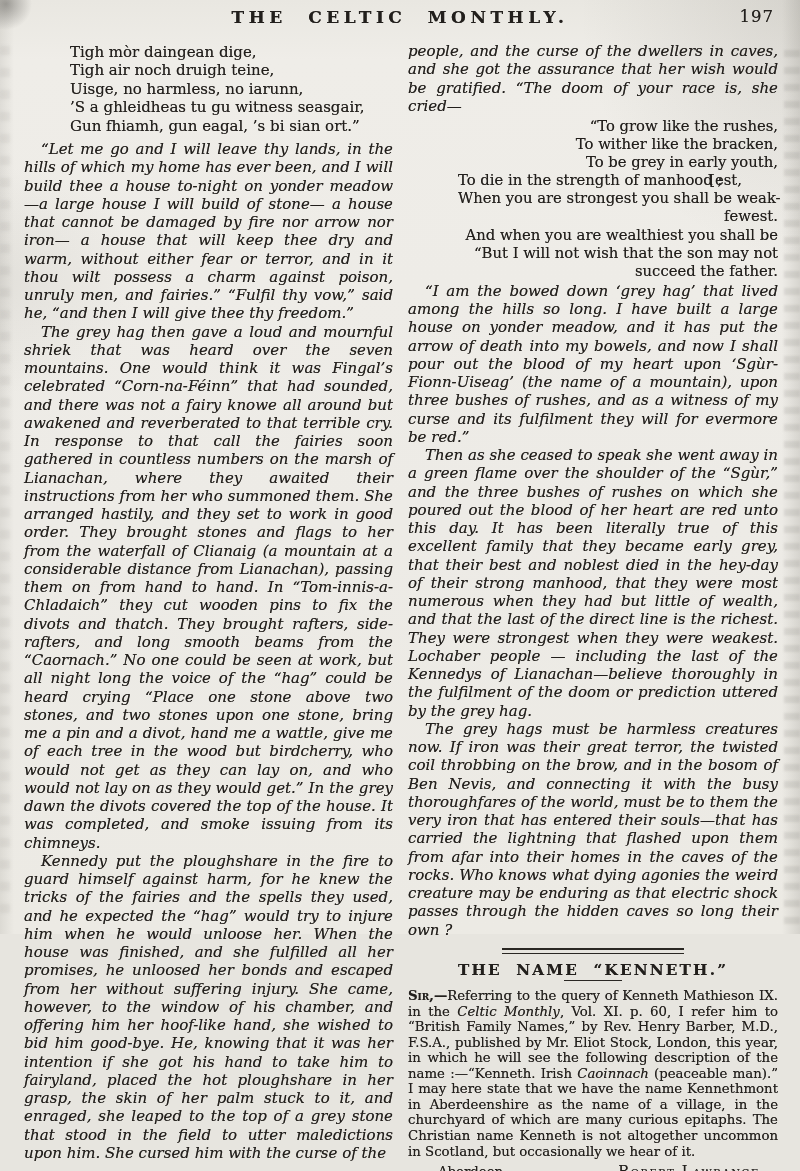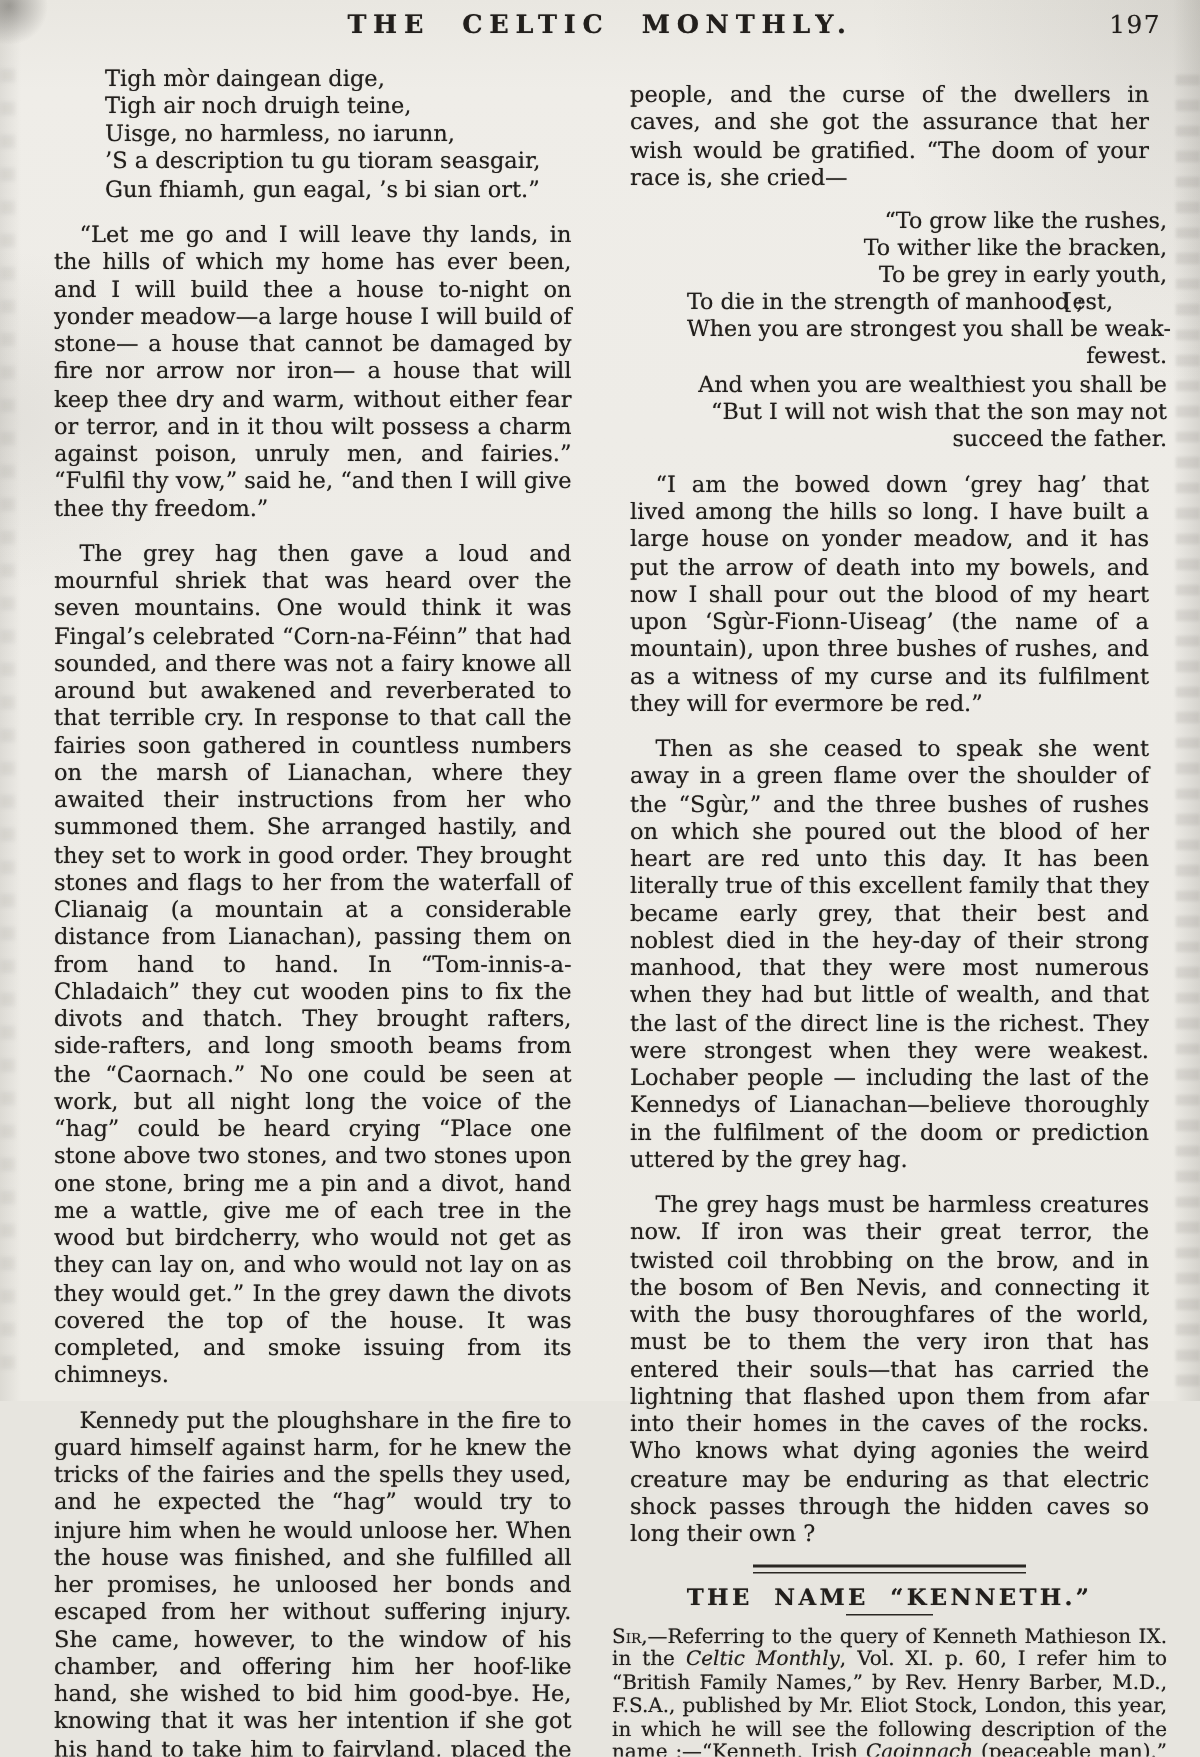--- a/index.html
+++ b/index.html
@@ -37,21 +37,21 @@
     letter-spacing:4.5px;word-spacing:11px;
   }
   .pageno{position:absolute;right:26px;top:7px;font-size:16.5px;font-weight:normal;letter-spacing:1px;}
 
   .columns{display:flex;gap:15px;padding:6px 22px 0 24px;}
   .col{
     width:370px;text-align:justify;
     font-size:15px;line-height:18.25px;
   }
 
-  p.para{margin:12px;text-indent:17px;}
+  p.para{margin:0;text-indent:17px;font-style:italic;}
   p.para.noindent{text-indent:0;}
 
   .poem{text-align:left;}
   .poem .pline{white-space:nowrap;}
   .gaelic{margin:1px 0 5px 46px;line-height:18.4px;}
 
   .doom{margin:2px 0 2px 50px;line-height:18.1px;font-size:14.8px;text-align:right;}
   .doom .deep{margin-left:48px;}
   .doom .out{margin-left:-12px;}
   .doom .manhood{padding-right:36px;}
@@ -59,21 +59,21 @@
 
   .divider{width:182px;margin:9px auto 7px auto;height:3px;
     border-top:2px solid #2a2723;border-bottom:1.6px solid #2a2723;}
   .sec-heading{
     margin:4px 0 0 0;text-align:center;font-size:15.2px;font-weight:bold;
     letter-spacing:2.2px;word-spacing:7px;
   }
   .heading-rule{width:58px;margin:1px auto 7px auto;border-top:1.6px solid #2a2723;}
 
   .letter{margin:0;font-size:13.3px;line-height:15.55px;text-align:justify;text-indent:0;}
-  .sc{font-variant:small-caps;}
+  .sc{font-variant:small-caps;font-weight:bold;}
   .ital{font-style:italic;}
 
   .signature{
     display:flex;justify-content:space-between;align-items:baseline;
     margin-top:3px;padding:0 12px 0 30px;font-size:13.3px;
   }
   .sig-name{font-variant:small-caps;letter-spacing:1.6px;font-size:14.5px;}
 </style>
 </head>
 <body>
@@ -85,21 +85,21 @@
     <span class="pageno">197</span>
   </header>
 
   <div class="columns">
 
     <div class="col">
       <div class="poem gaelic">
         <div class="pline">Tigh mòr daingean dige,</div>
         <div class="pline">Tigh air noch druigh teine,</div>
         <div class="pline">Uisge, no harmless, no iarunn,</div>
-        <div class="pline">’S a description tu gu tioram seasgair,</div>
+        <div class="pline">’S a ghleidheas tu gu witness seasgair,</div>
         <div class="pline">Gun fhiamh, gun eagal, ’s bi sian ort.”</div>
       </div>
       <p class="para">“Let me go and I will leave thy lands, in the hills of which my home has ever been, and I will build thee a house to-night on yonder meadow—a large house I will build of stone— a house that cannot be damaged by fire nor arrow nor iron— a house that will keep thee dry and warm, without either fear or terror, and in it thou wilt possess a charm against poison, unruly men, and fairies.”  “Fulfil thy vow,” said he, “and then I will give thee thy freedom.”</p>
       <p class="para">The grey hag then gave a loud and mournful shriek that was heard over the seven mountains. One would think it was Fingal’s celebrated “Corn-na-Féinn” that had sounded, and there was not a fairy knowe all around but awakened and reverberated to that terrible cry.  In response to that call the fairies soon gathered in countless numbers on the marsh of Lianachan, where they awaited their instructions from her who summoned them.  She arranged hastily, and they set to work in good order.  They brought stones and flags to her from the waterfall of Clianaig (a mountain at a considerable distance from Lianachan), passing them on from hand to hand. In “Tom-innis-a-Chladaich” they cut wooden pins to fix the divots and thatch.  They brought rafters, side-rafters, and long smooth beams from the “Caornach.”  No one could be seen at work, but all night long the voice of the “hag” could be heard crying “Place one stone above two stones, and two stones upon one stone, bring me a pin and a divot, hand me a wattle, give me of each tree in the wood but birdcherry, who would not get as they can lay on, and who would not lay on as they would get.”  In the grey dawn the divots covered the top of the house.  It was completed, and smoke issuing from its chimneys.</p>
       <p class="para">Kennedy put the ploughshare in the fire to guard himself against harm, for he knew the tricks of the fairies and the spells they used, and he expected the “hag” would try to injure him when he would unloose her.  When the house was finished, and she fulfilled all her promises, he unloosed her bonds and escaped from her without suffering injury.  She came, however, to the window of his chamber, and offering him her hoof-like hand, she wished to bid him good-bye.  He, knowing that it was her intention if she got his hand to take him to fairyland, placed the hot ploughshare in her grasp, the skin of her palm stuck to it, and enraged, she leaped to the top of a grey stone that stood in the field to utter maledictions upon him.  She cursed him with the curse of the</p>
     </div>
 
     <div class="col">
       <p class="para noindent">people, and the curse of the dwellers in caves, and she got the assurance that her wish would be gratified.  “The doom of your race is, she cried—</p>
 

